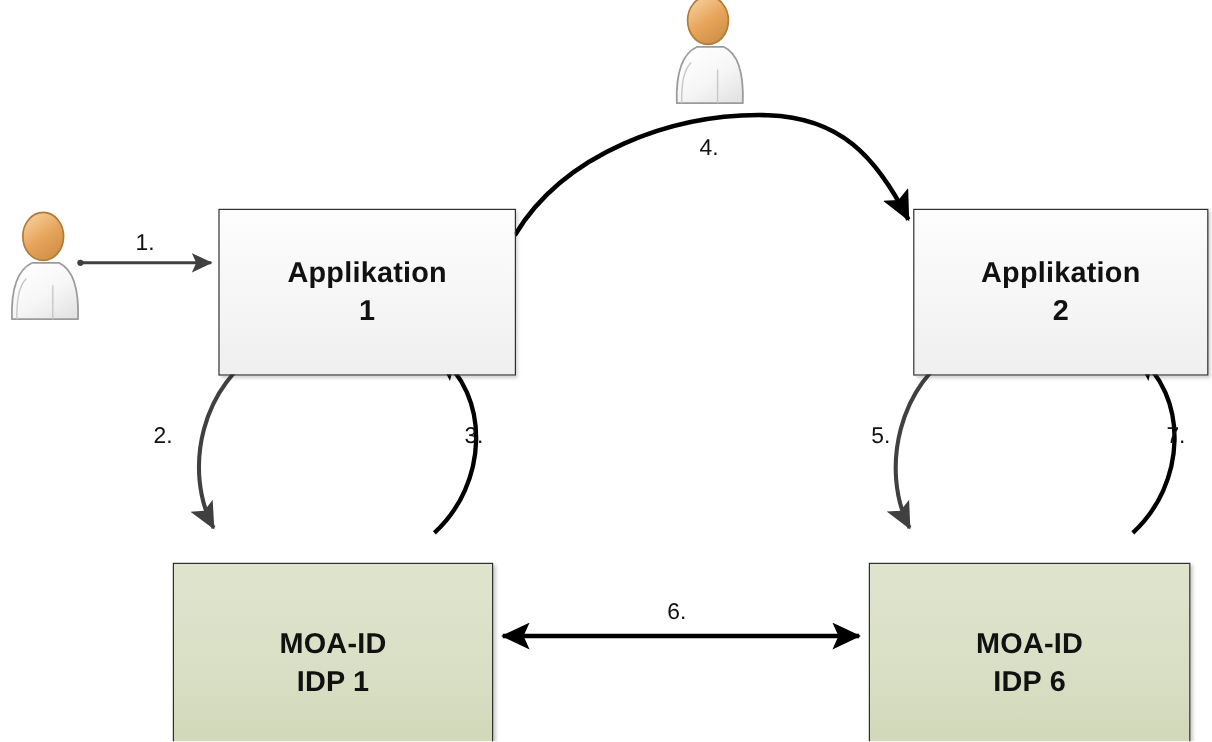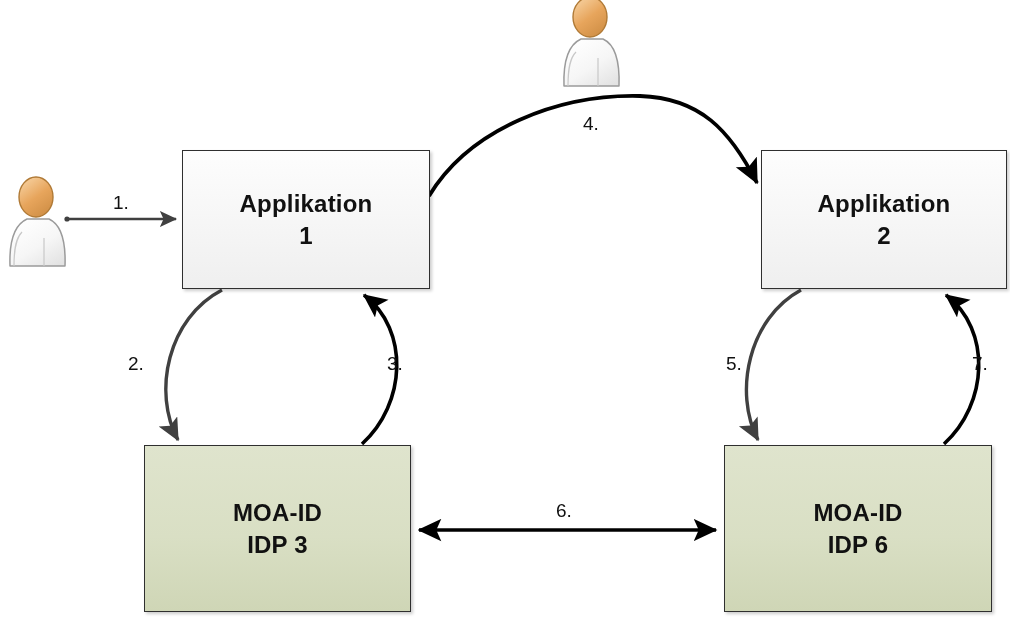--- a/index.html
+++ b/index.html
@@ -30,20 +30,21 @@
     flex-direction: column;
     align-items: center;
     justify-content: center;
     text-align: center;
     font-weight: bold;
     color: #111111;
     font-size: 24px;
     line-height: 1.32;
     letter-spacing: 0.2px;
     box-shadow: 2px 2px 3px rgba(0,0,0,0.20);
+    margin-top: 24px;
   }
   .box-app {
     background: linear-gradient(to bottom, #fdfdfd 0%, #f7f7f7 45%, #efefef 100%);
   }
   .box-idp {
     background: linear-gradient(to bottom, #dfe4cd 0%, #d9dfc4 55%, #cfd6b6 100%);
   }
   #app1 { left: 182px; top: 150px; width: 248px; height: 139px; }
   #app2 { left: 761px; top: 150px; width: 246px; height: 139px; }
   #idp1 { left: 144px; top: 445px; width: 267px; height: 167px; }
@@ -142,21 +143,21 @@
     <span>1</span>
   </div>
 
   <div id="app2" class="box box-app">
     <span>Applikation</span>
     <span>2</span>
   </div>
 
   <div id="idp1" class="box box-idp">
     <span>MOA-ID</span>
-    <span>IDP 3</span>
+    <span>IDP 1</span>
   </div>
 
   <div id="idp2" class="box box-idp">
     <span>MOA-ID</span>
     <span>IDP 6</span>
   </div>
 
   <div id="lbl1" class="step-label">1.</div>
   <div id="lbl2" class="step-label">2.</div>
   <div id="lbl3" class="step-label">3.</div>

